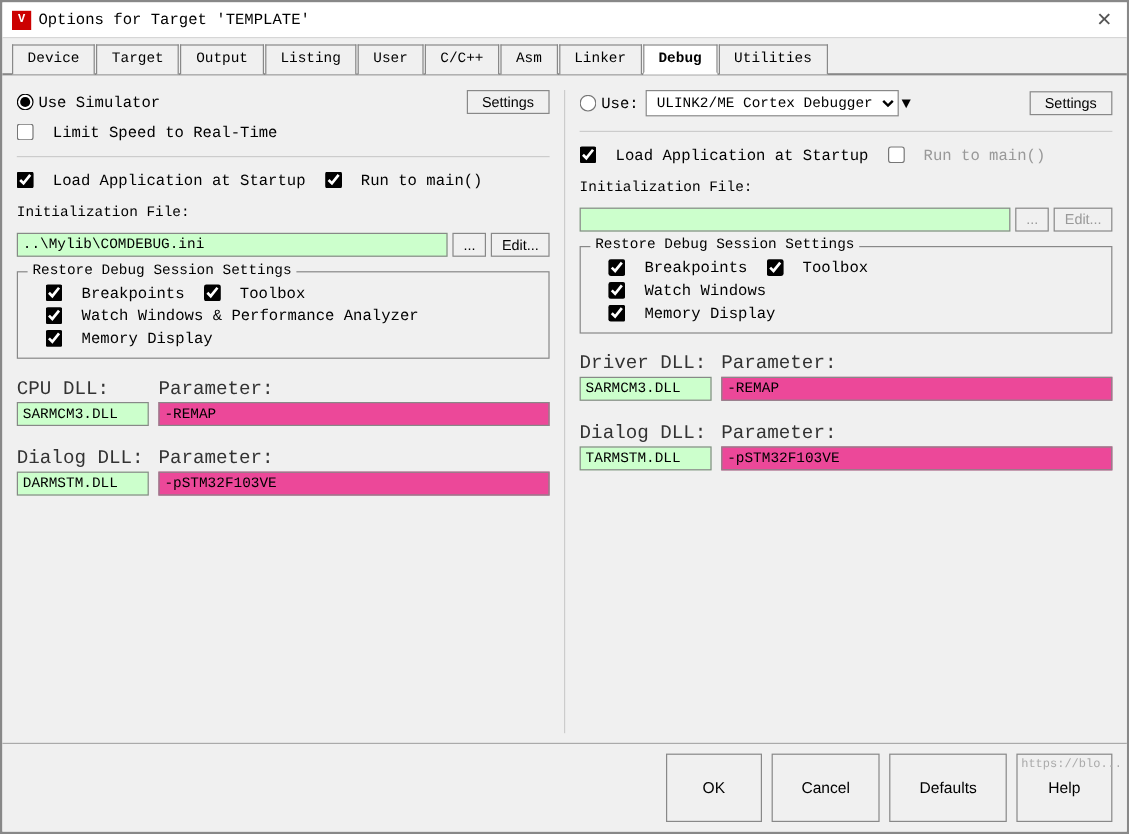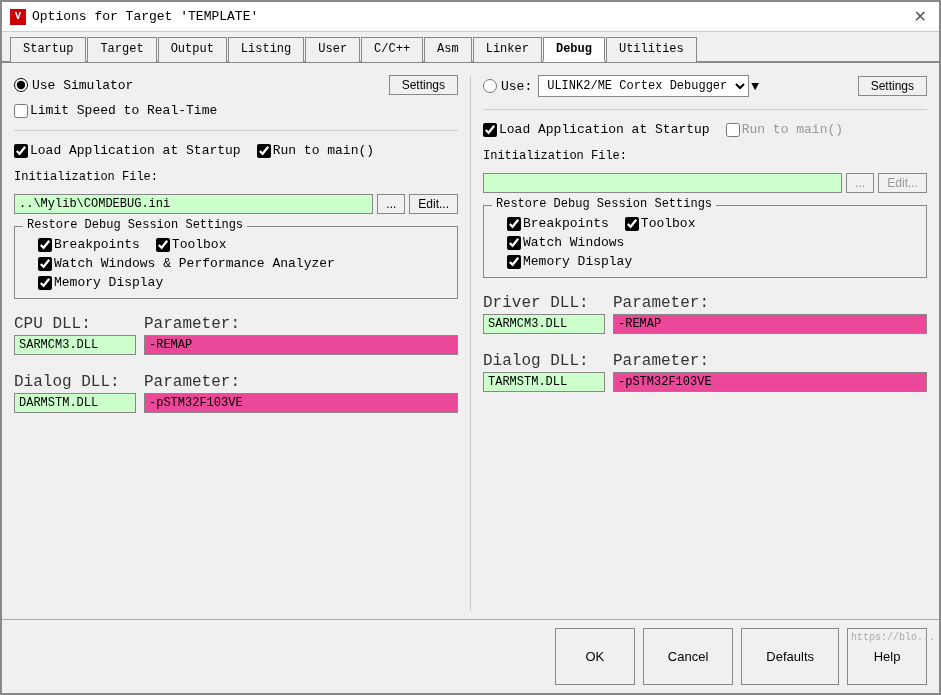--- a/index.html
+++ b/index.html
@@ -127,22 +127,21 @@
     .settings-btn {
       background: #f0f0f0;
       border: 1px solid #888;
       padding: 2px 12px;
       font-size: 12px;
       cursor: pointer;
       margin-left: auto;
     }
     .checkbox-row {
       display: flex;
-      align-items: center;
-      gap: 2px;
+      gap: 16px;
       font-size: 13px;
     }
     .checkbox-input {
       width: 14px;
       height: 14px;
       accent-color: #000;
     }
     .init-file-label {
       font-size: 12px;
       margin-top: 4px;
@@ -211,21 +210,21 @@
     .dll-label {
       font-size: 16px;
       color: #333;
     }
     .dll-input {
       background: #ccffcc;
       border: 1px solid #888;
       padding: 2px 4px;
       font-size: 12px;
       font-family: 'Courier New', monospace;
-      width: 122px;
+      width: 110px;
     }
     .dll-param-input {
       background: #ec4899;
       border: 1px solid #888;
       padding: 2px 4px;
       font-size: 12px;
       font-family: 'Courier New', monospace;
       flex: 1;
     }
     .footer {
@@ -277,21 +276,21 @@
     <div class="title-bar-left">
       <div class="title-icon">
         <span>V</span>
       </div>
       <span class="title-text">Options for Target 'TEMPLATE'</span>
     </div>
     <button class="close-btn">✕</button>
   </div>
 
   <div class="tab-bar">
-    <div class="tab">Startup</div>
+    <div class="tab">Device</div>
     <div class="tab">Target</div>
     <div class="tab">Output</div>
     <div class="tab">Listing</div>
     <div class="tab">User</div>
     <div class="tab">C/C++</div>
     <div class="tab">Asm</div>
     <div class="tab">Linker</div>
     <div class="tab active">Debug</div>
     <div class="tab">Utilities</div>
   </div>

